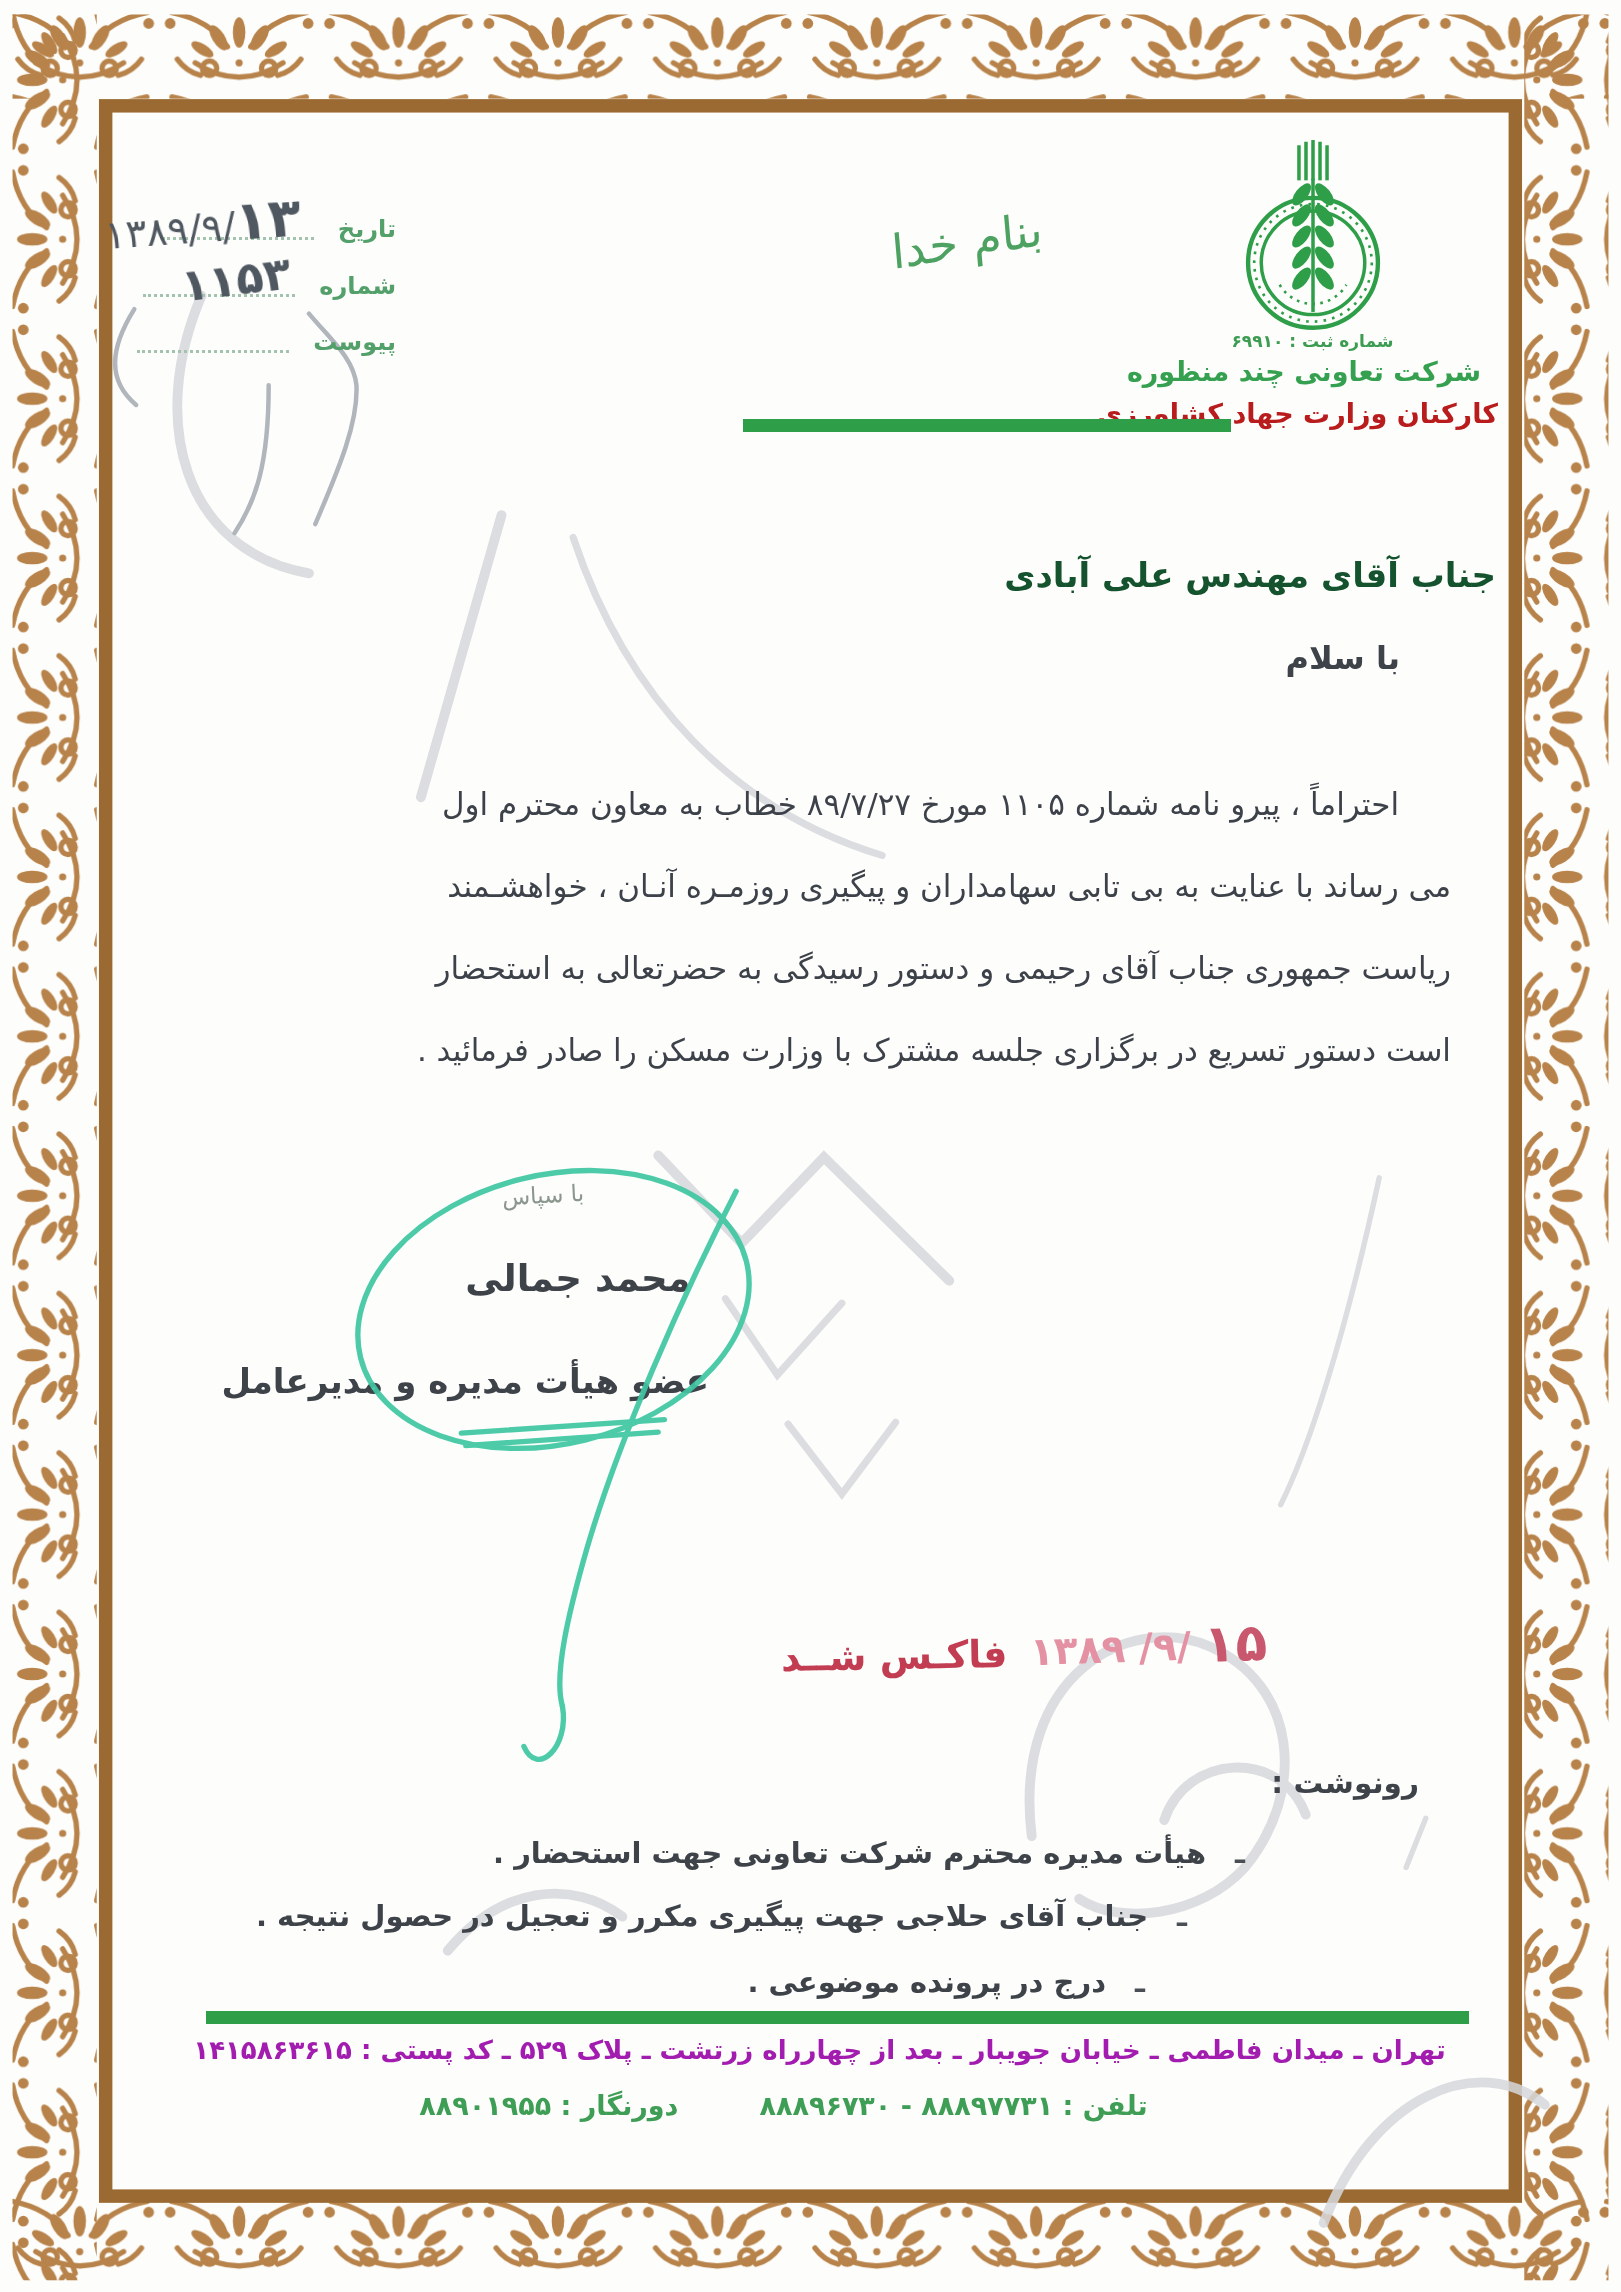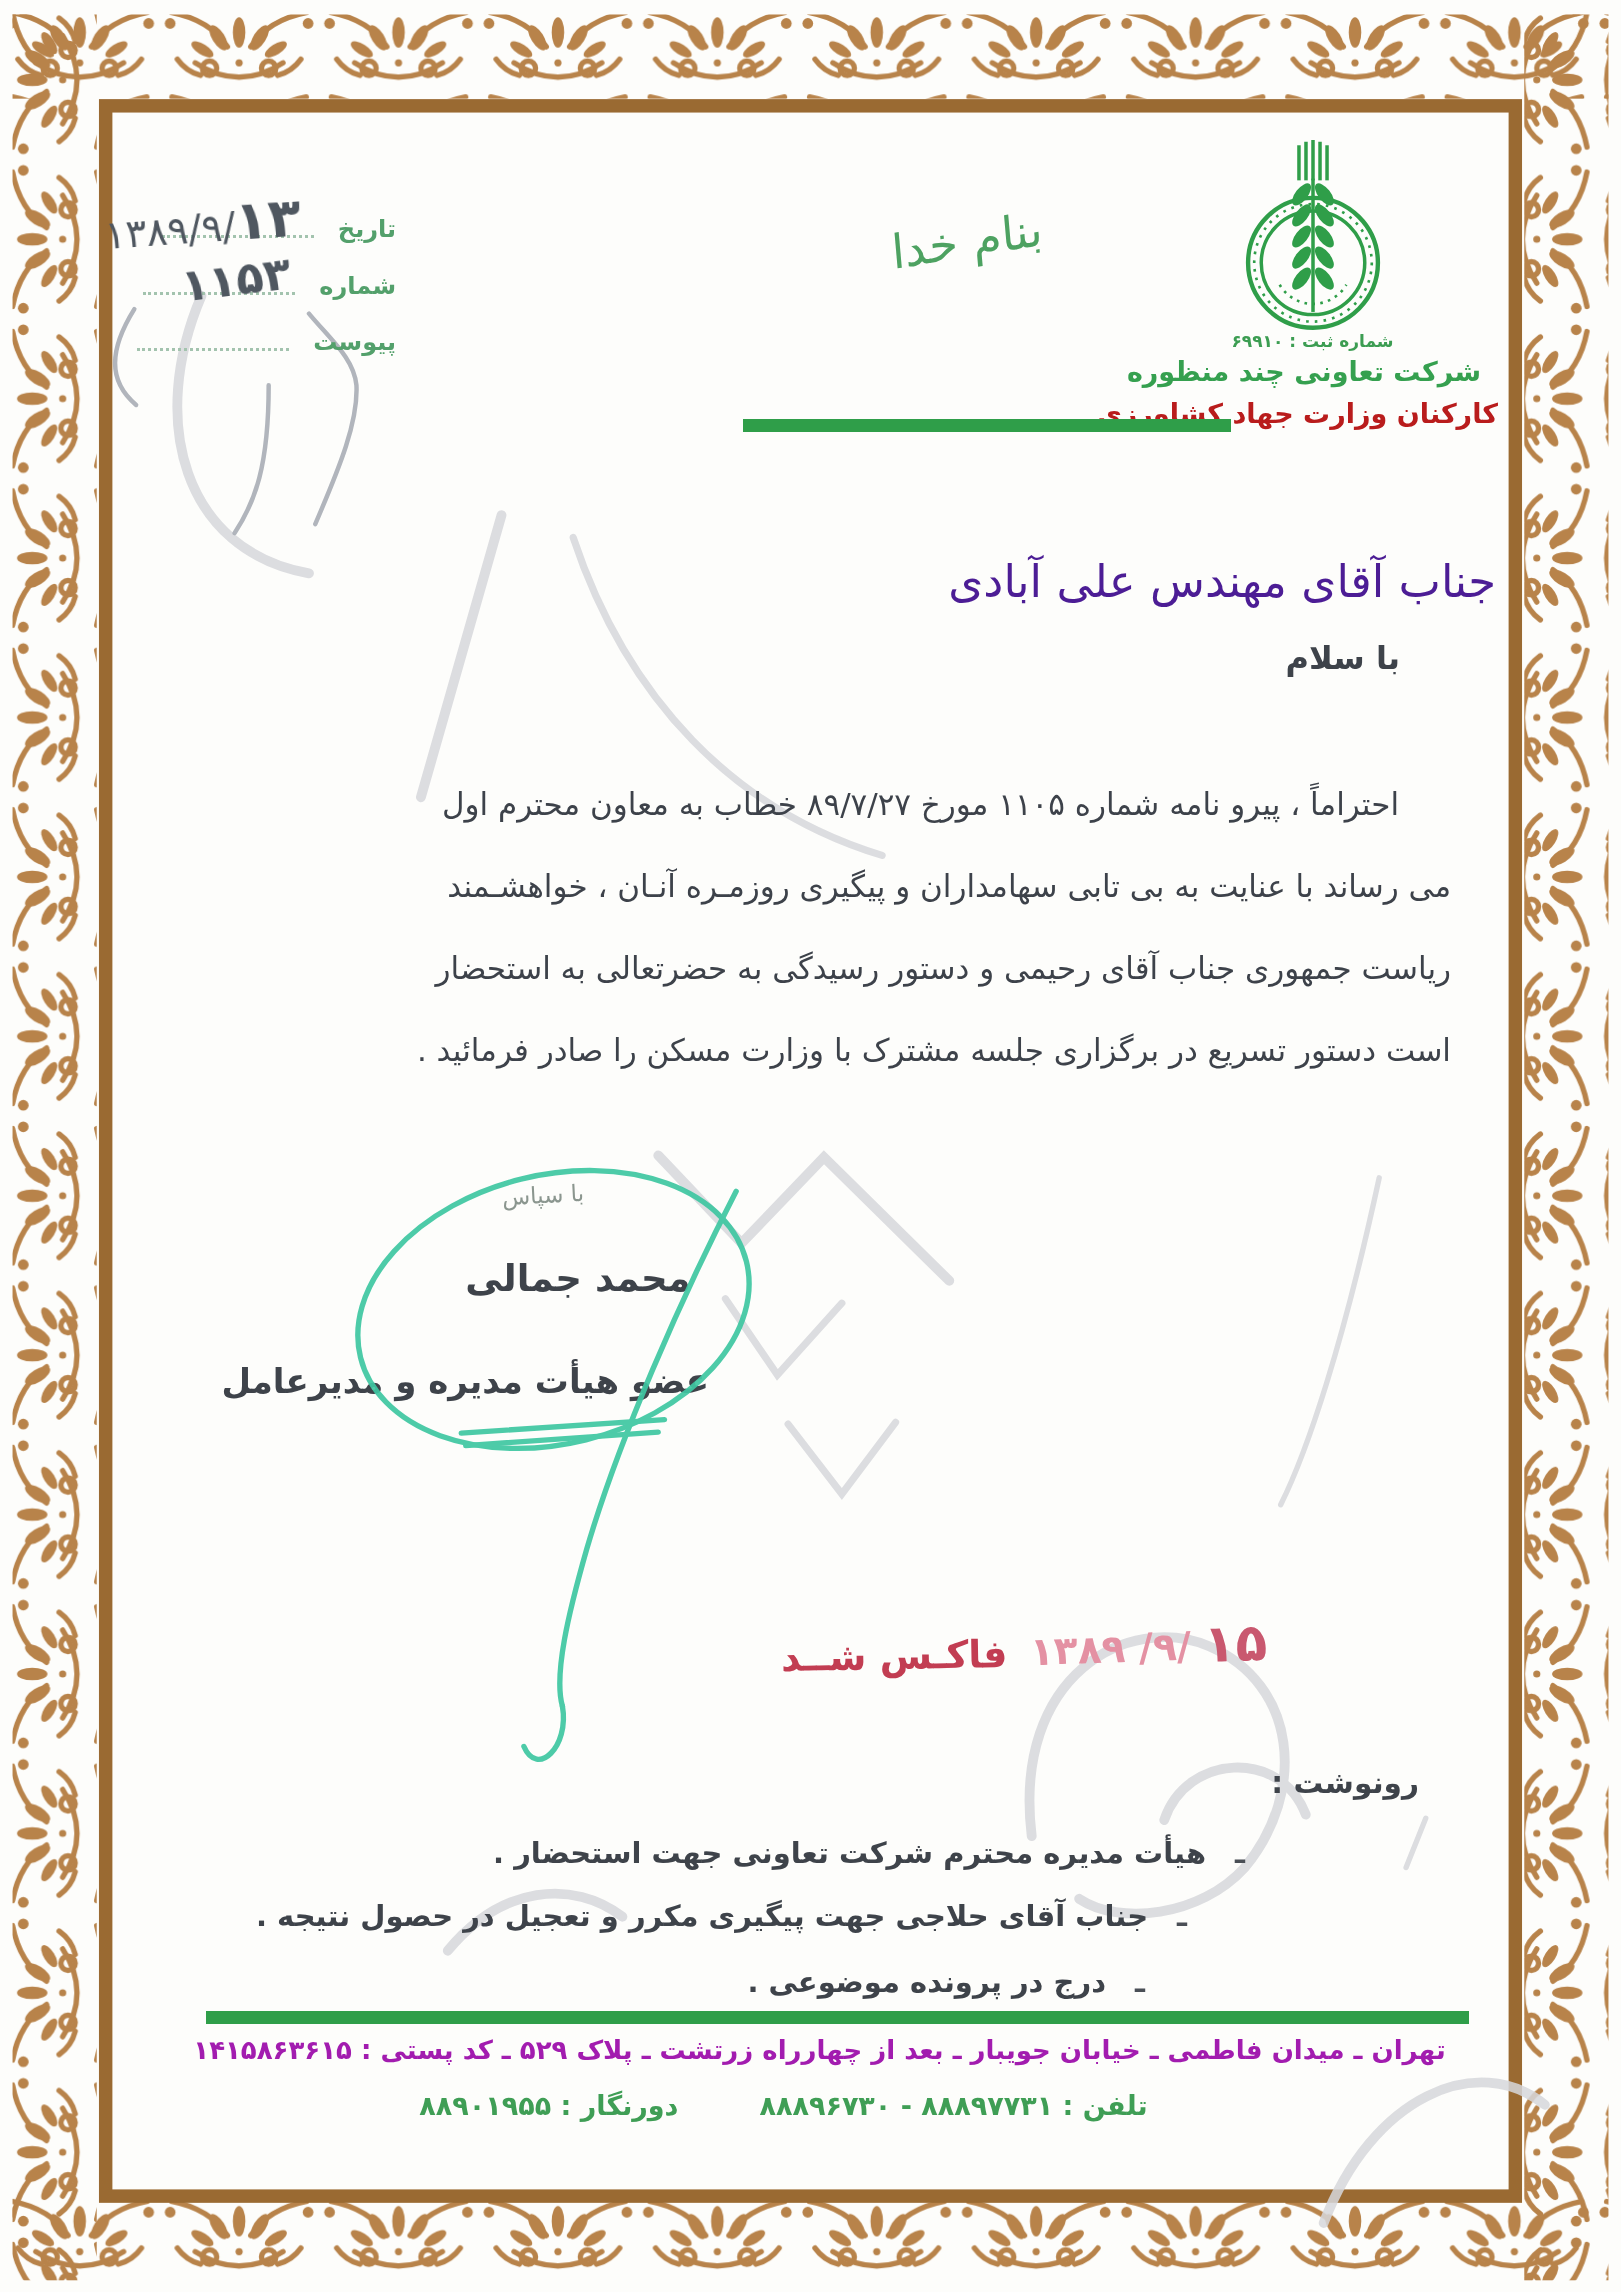--- a/index.html
+++ b/index.html
@@ -5,37 +5,37 @@
   html,body{margin:0;padding:0;background:#ffffff;}
   .page{
     position:relative; width:1621px; height:2293px; overflow:hidden;
     background:#fdfdfb; direction:rtl;
     font-family:"DejaVu Sans", sans-serif; color:#3e434a;
   }
   .abs{position:absolute;}
   svg.layer{position:absolute; left:0; top:0; pointer-events:none;}
 
   
-  .field-row{display:flex; align-items:flex-start; gap:24px; direction:rtl;}
+  .field-row{display:flex; align-items:center; gap:24px; direction:rtl;}
   .field-label{font-size:24px; font-weight:700; color:#53a06b; line-height:1;}
   .field-dots{width:152px; border-bottom:3.6px dotted #a3c3ae; height:18px;}
   .hand{color:#4f5760; filter:blur(0.3px);}
   .hand-date{left:104px; top:190px; width:260px; font-size:39px; transform:rotate(-4deg); direction:ltr; text-align:left; white-space:nowrap;}
   .hand-date .day{font-size:54px; font-weight:700;}
   .hand-num{left:181px; top:253px; font-size:45px; font-weight:700; transform:rotate(-7deg);}
 
   
   .besmellah{left:797px; top:213px; width:340px; text-align:center; font-size:47px; color:#3f9b55; transform:rotate(-9deg) skewX(-4deg); opacity:.92;}
   .reg-no{left:1196px; top:331px; width:233px; text-align:center; font-size:17px; font-weight:700; color:#3c9d52;}
   .org-line1{right:140px; top:356px; font-size:27px; font-weight:700; color:#35a04f;}
   .org-line2{right:123px; top:398px; font-size:27px; font-weight:700; color:#b91c1c;}
   .org-bar{left:743px; top:419px; width:488px; height:12.5px; background:#2f9e49;}
 
   
-  .recipient{right:125px; top:555px; font-size:45px; font-weight:400; color:#4c1d95;}
+  .recipient{right:125px; top:555px; font-size:34px; font-weight:700; color:#14532d;}
   .salam{right:221px; top:639px; font-size:32px; font-weight:700;}
   .body-block{right:170px; top:763px; width:1155px; font-size:31px; line-height:82px; color:#3d424a; text-align:right;}
   .body-line{white-space:nowrap;}
   .body-line.first{padding-right:52px;}
 
   
   .thanks{left:502px; top:1182px; font-size:23px; color:#8b968f; transform:rotate(-3deg);}
   .sig-name{left:448px; top:1257px; width:260px; text-align:center; font-size:37px; font-weight:700;}
   .sig-title{left:324px; top:1361px; width:385px; text-align:center; font-size:34px; font-weight:700; white-space:nowrap;}
 

